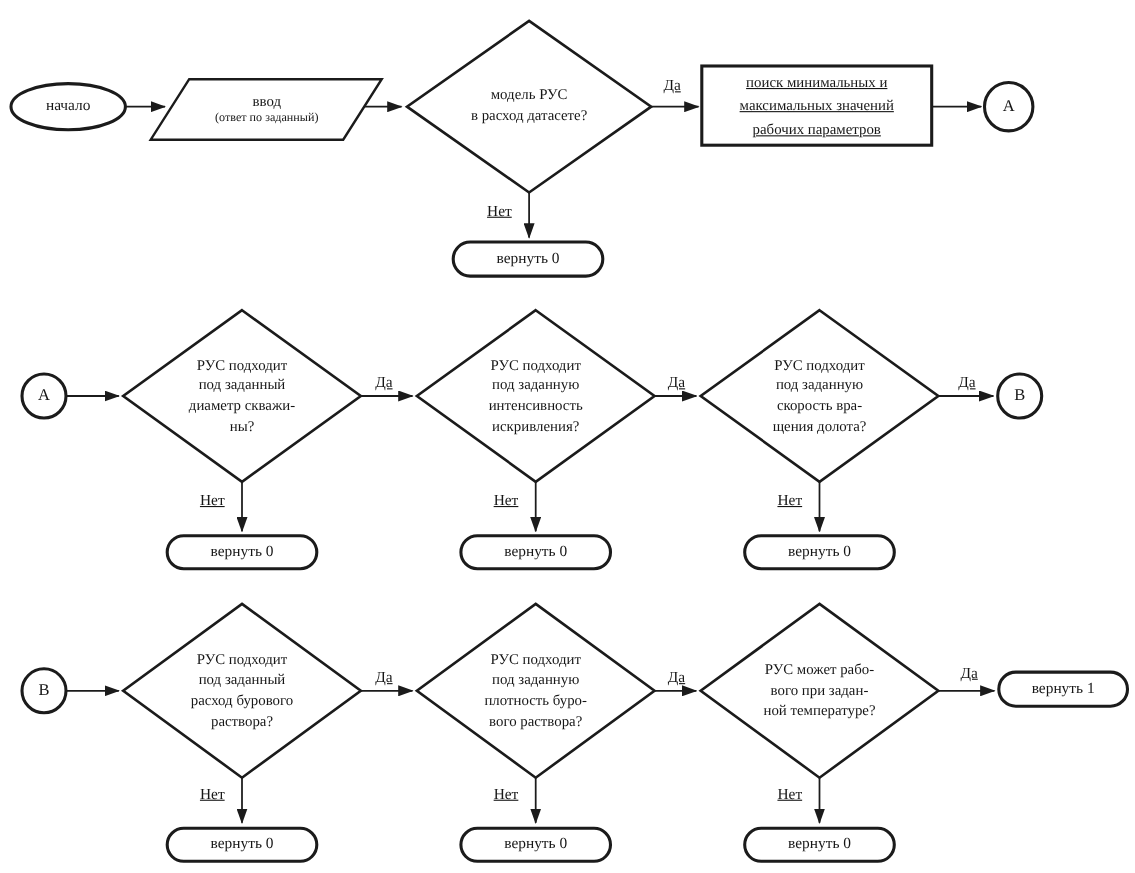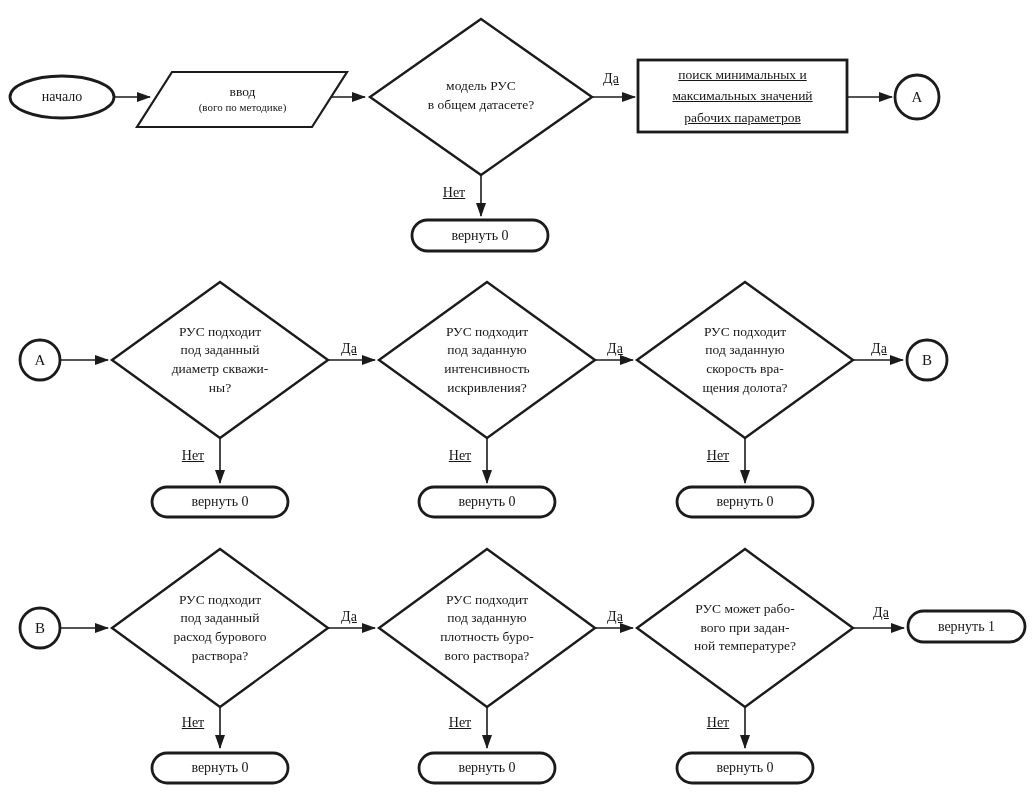--- a/index.html
+++ b/index.html
@@ -92,25 +92,25 @@
     <rect x="908" y="611" width="117" height="31" rx="15.5" class="bold"></rect>
     <rect x="152" y="753" width="136" height="30" rx="15" class="bold"></rect>
     <rect x="419" y="753" width="136" height="30" rx="15" class="bold"></rect>
     <rect x="677" y="753" width="136" height="30" rx="15" class="bold"></rect>
   </svg>
 
   <div class="txt" style="left:14px;top:78px;width:96px;height:38px;font-size:14px;">начало</div>
 
   <div class="txt input-box" style="left:160px;top:74px;width:165px;height:50px;">
     <span>ввод</span>
-    <span class="input-sub">(вого по методике)</span>
+    <span class="input-sub">(ответ по заданный)</span>
   </div>
 
   <div class="txt" style="left:391px;top:67px;width:180px;height:58px;">модель РУС
-в общем датасете?</div>
+в расход датасете?</div>
 
   <div class="txt proc" style="left:642px;top:62px;width:201px;height:68px;text-decoration:underline;">поиск минимальных и
 максимальных значений
 рабочих параметров</div>
 
   <div class="txt connector-label" style="left:895px;top:75px;width:44px;height:44px;">А</div>
 
   <div class="txt edge-label" style="left:594px;top:70px;width:34px;height:18px;">Да</div>
   <div class="txt edge-label" style="left:435px;top:184px;width:38px;height:17px;">Нет</div>
   <div class="txt terminal-label" style="left:412px;top:221px;width:136px;height:29px;">вернуть 0</div>

